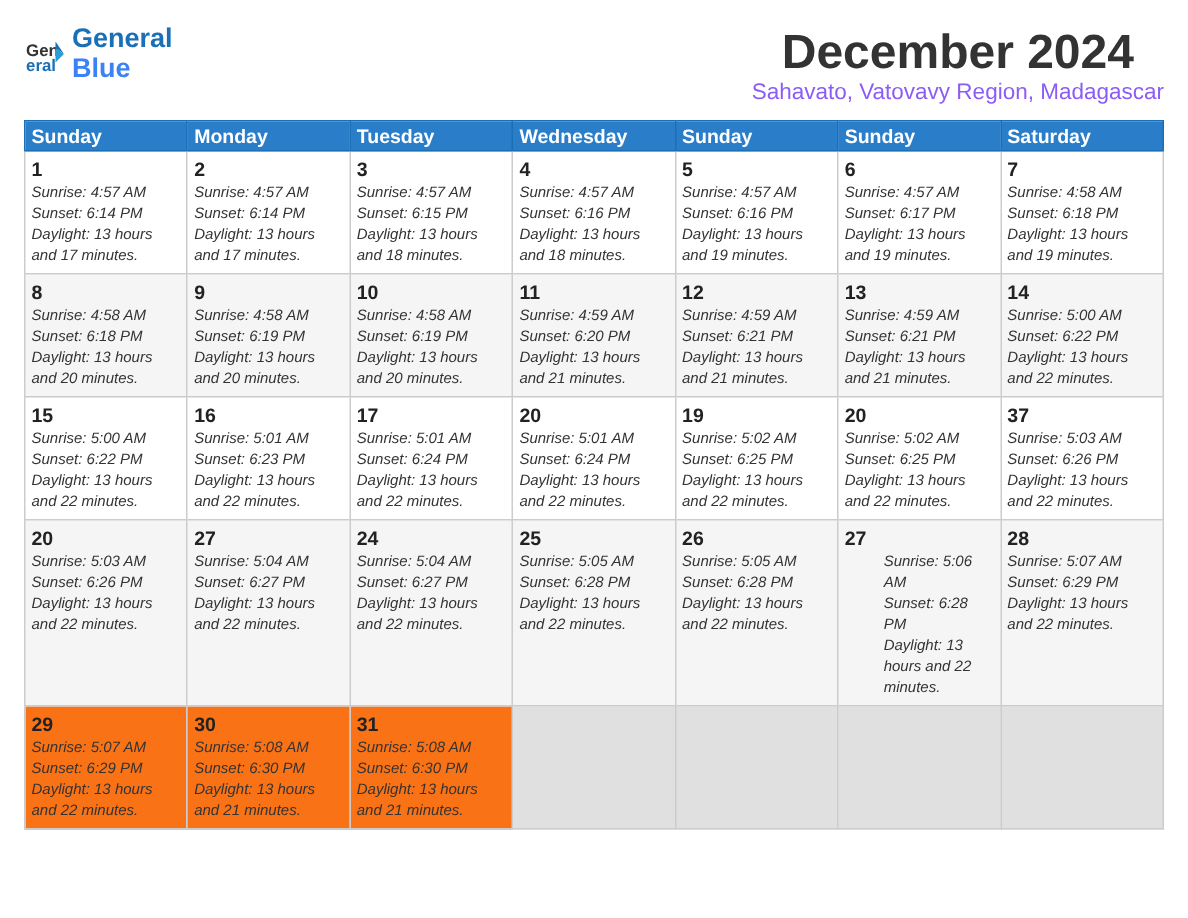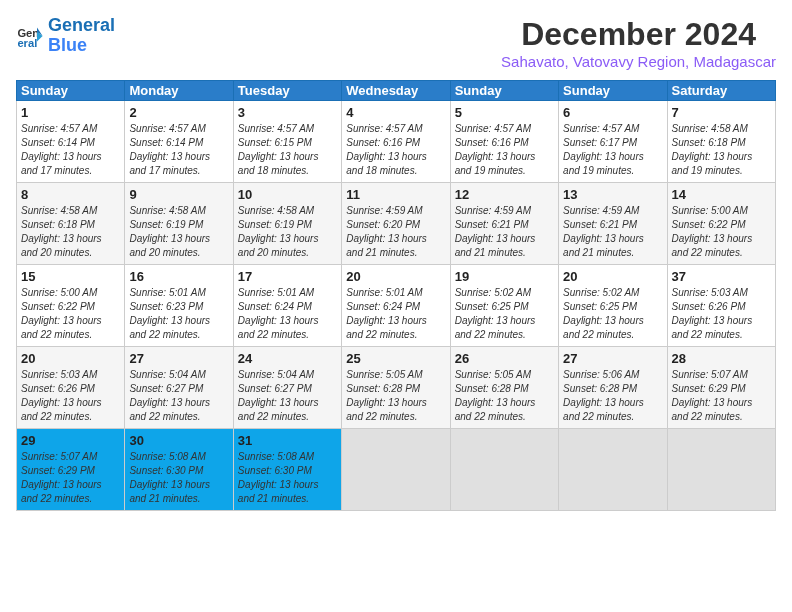--- a/index.html
+++ b/index.html
@@ -67,21 +67,21 @@
       width: 14.28%;
       min-height: 80px;
       font-size: 10px;
       color: #333;
       background: #fff;
     }
     tbody tr:nth-child(even) td {
       background: #f5f5f5;
     }
     tbody tr:last-child td {
-      background: #0ea5e9;
+      background: #f97316;
     }
     .day-num {
       font-size: 13px;
       font-weight: bold;
       color: #222;
       display: block;
       margin-bottom: 2px;
     }
     .day-info {
       line-height: 1.4;
@@ -287,21 +287,21 @@
 Daylight: 13 hours and 22 minutes.</div>
         </td>
         <td>
           <span class="day-num">26</span>
           <div class="day-info" style="white-space: pre-line;">Sunrise: 5:05 AM
 Sunset: 6:28 PM
 Daylight: 13 hours and 22 minutes.</div>
         </td>
         <td>
           <span class="day-num">27</span>
-          <div class="day-info" style="white-space: pre-line;">Sunrise: 5:06 AM
+          <div class="day-info" style="white-space: pre-line; margin-left: 26px;">Sunrise: 5:06 AM
 Sunset: 6:28 PM
 Daylight: 13 hours and 22 minutes.</div>
         </td>
         <td>
           <span class="day-num">28</span>
           <div class="day-info" style="white-space: pre-line;">Sunrise: 5:07 AM
 Sunset: 6:29 PM
 Daylight: 13 hours and 22 minutes.</div>
         </td>
       </tr>

